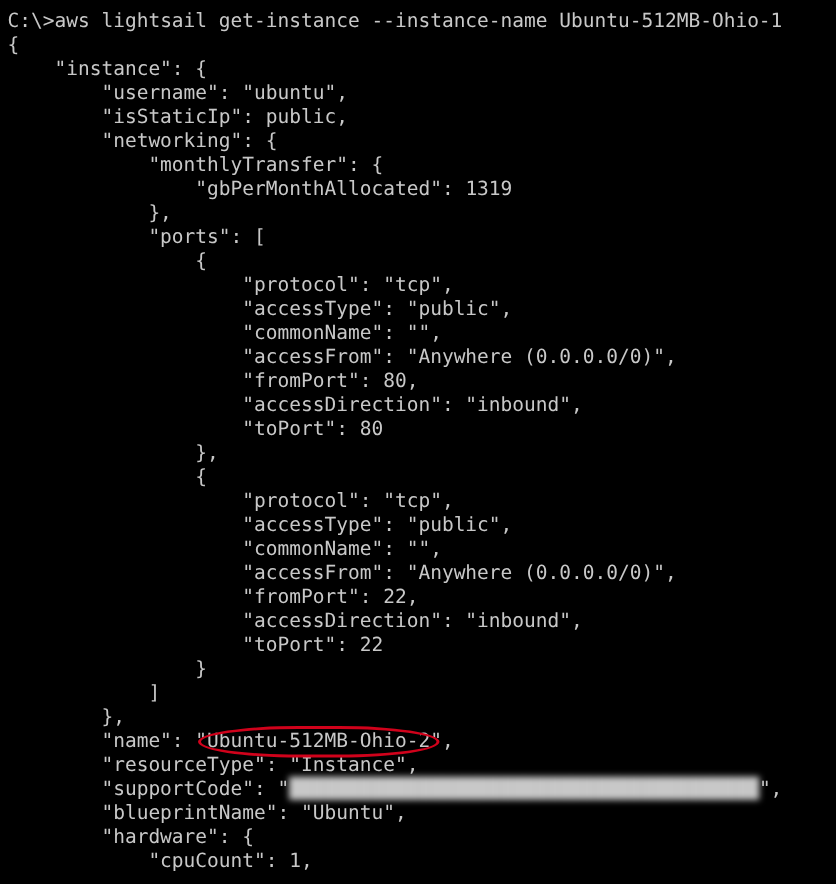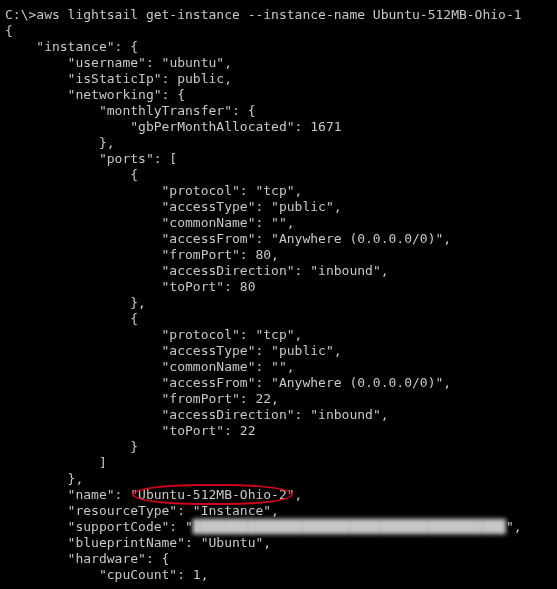--- a/index.html
+++ b/index.html
@@ -40,21 +40,21 @@
 </head>
 <body>
 
 <pre><span>C:\&gt;</span><span>aws lightsail get-instance --instance-name Ubuntu-512MB-Ohio-1</span>
 {
     "instance": {
         "username": "<span>ubuntu</span>",
         "isStaticIp": <span>public</span>,
         "networking": {
             "monthlyTransfer": {
-                "gbPerMonthAllocated": <span>1671</span>
+                "gbPerMonthAllocated": <span>1319</span>
             },
             "ports": [
                 {
                     "protocol": "<span>tcp</span>",
                     "accessType": "<span>public</span>",
                     "commonName": "<span></span>",
                     "accessFrom": "<span>Anywhere (0.0.0.0/0)</span>",
                     "fromPort": <span>80</span>,
                     "accessDirection": "<span>inbound</span>",
                     "toPort": <span>80</span>

